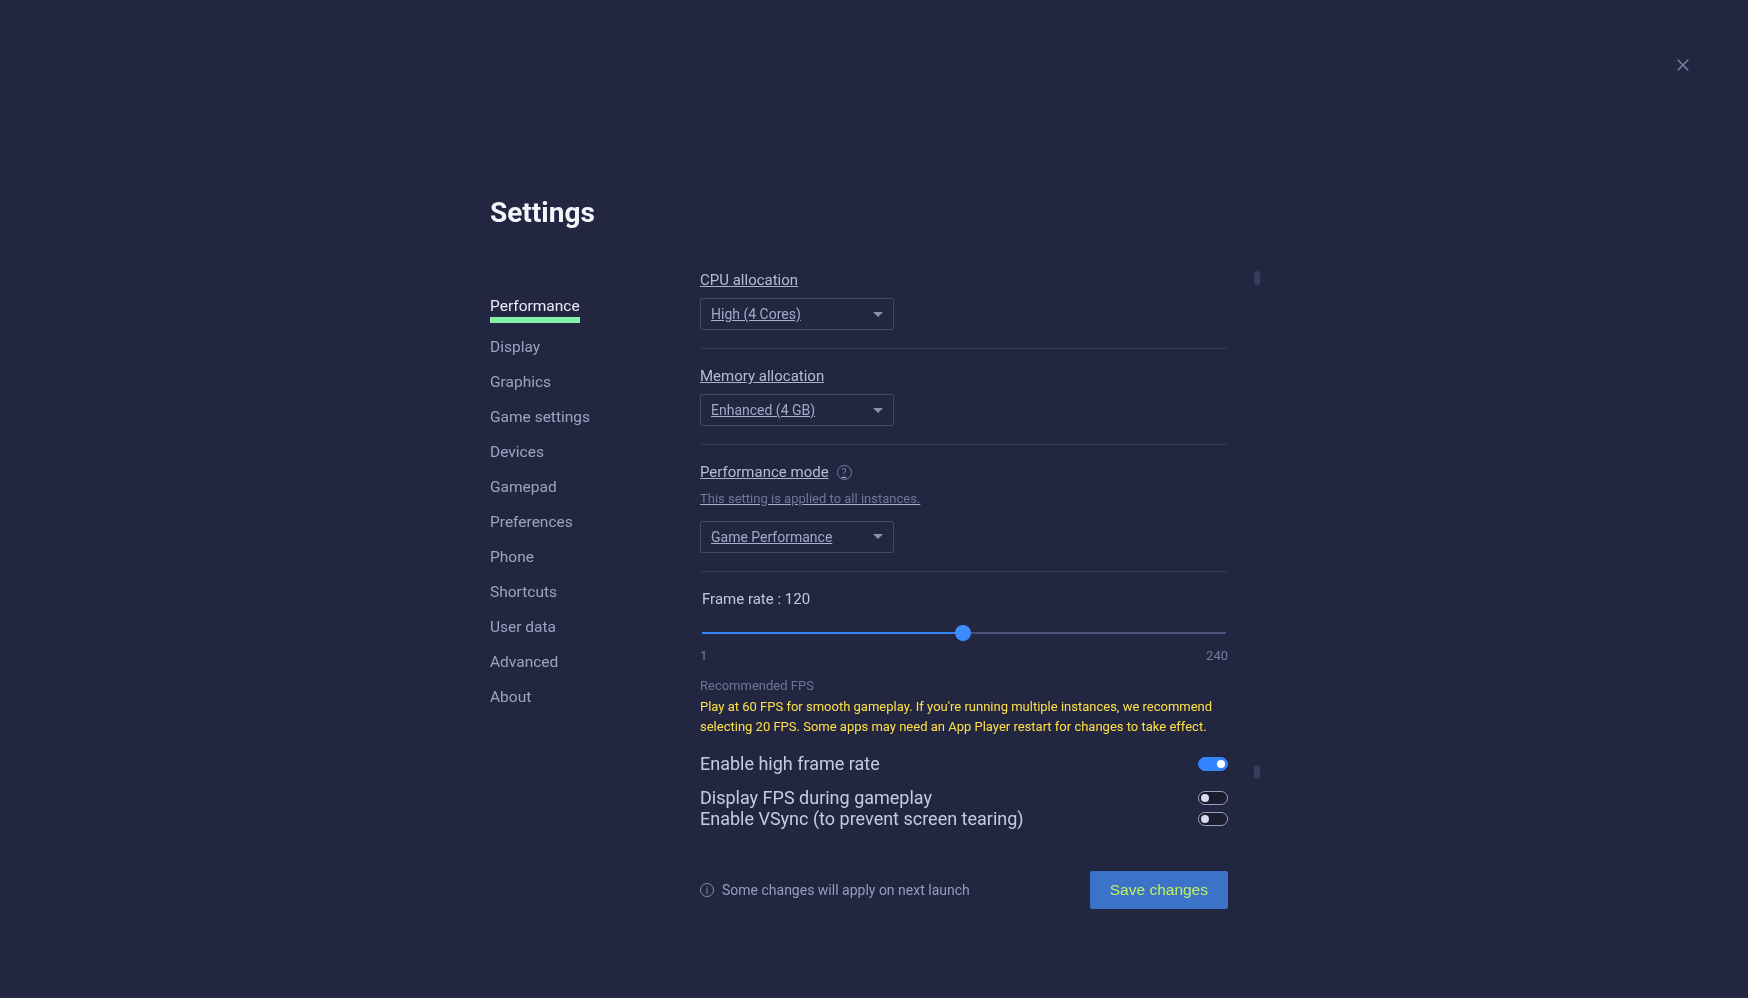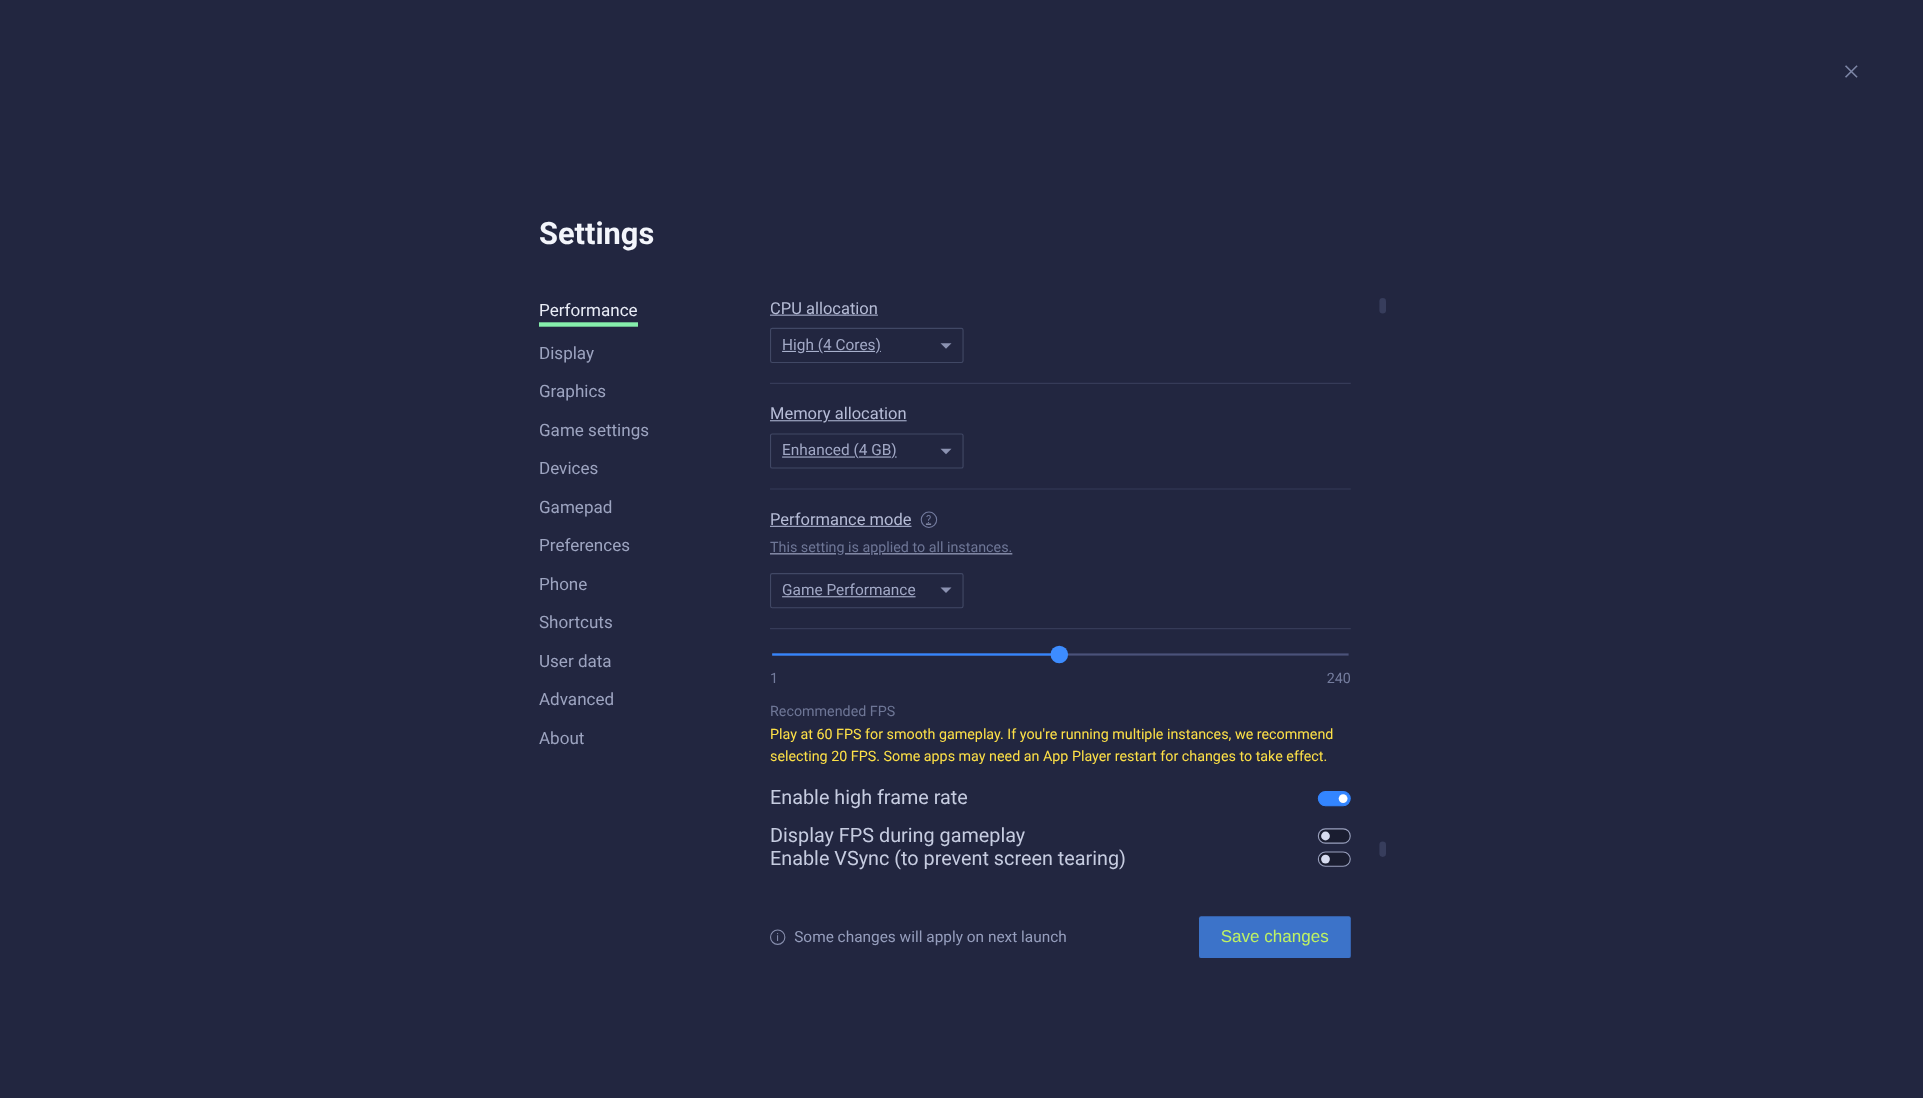--- a/index.html
+++ b/index.html
@@ -57,21 +57,22 @@
     }
     .sidebar-item {
       font-size: 15.5px;
       color: #9da4c0;
       cursor: pointer;
       padding-bottom: 2px;
       width: fit-content;
     }
     .sidebar-item.active {
       color: #e9ecf6;
-      border-bottom: 4px solid #86efac;
+      border-bottom: 6px solid #86efac;
+      margin-top: 24px;
     }
 
     
     .content {
       flex: 1;
       position: relative;
       padding-right: 32px;
     }
     .scroll-thumb-top { position:absolute; right:0; top:0; width:6px; height:14px; background:#373d5c; border-radius:3px;}
     .scroll-thumb-bot { position:absolute; right:0; top:494px; width:6px; height:14px; background:#373d5c; border-radius:3px;}
@@ -94,21 +95,21 @@
       gap: 8px;
     }
     .sublabel {
       font-size: 13px;
       color: #6f7797;
       margin-bottom: 12px;
       line-height: 1.45;
     }
 
     .select {
-      width: 176px;
+      width: 194px;
       height: 32px;
       border: 1px solid #414865;
       border-radius: 2px;
       display: flex;
       align-items: center;
       justify-content: space-between;
       padding: 0 10px;
       font-size: 14px;
       color: #a2a9c6;
       cursor: pointer;
@@ -265,20 +266,23 @@
           <span class="help-icon">?</span>
         </div>
         <div class="sublabel">This setting is applied to all instances.</div>
         <div class="select">
           <span>Game Performance</span>
           <span class="caret"></span>
         </div>
       </div>
 
       <div class="section" style="padding-bottom:0;margin-bottom:0;">
+        <div class="frame-label">
+          <span>Frame rate : </span><span>120</span>
+        </div>
 
         <div class="slider-wrap">
           <div class="track-bg"></div>
           <div class="track-filled" style="width:49.8%"></div>
           <div class="slider-handle" style="left:49.8%"></div>
           <div class="slider-ticks">
             <span>1</span>
             <span>240</span>
           </div>
         </div>

